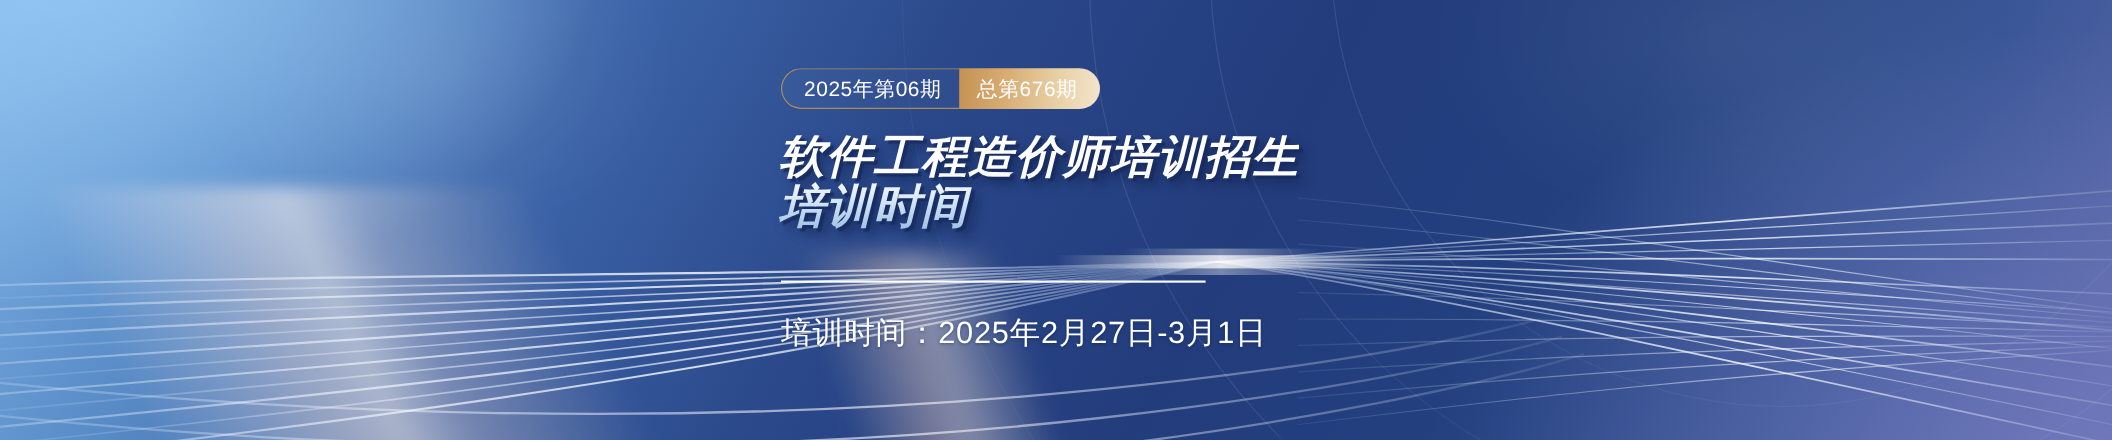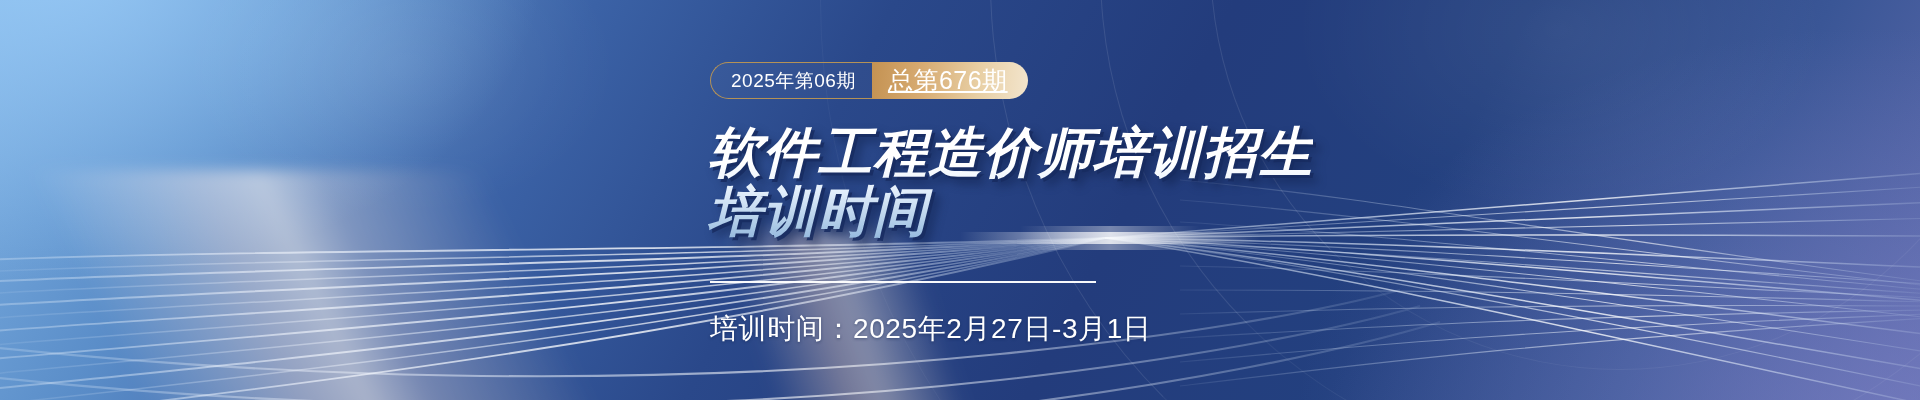--- a/index.html
+++ b/index.html
@@ -84,41 +84,41 @@
     font-size:19px; font-weight:400;
     letter-spacing:.5px;
     white-space:nowrap;
   }
   .badge-total{
     display:flex; align-items:center; justify-content:center;
     padding:0 20px 0 16px;
     border-radius:0 19px 19px 0;
     background:linear-gradient(95deg,#c49252 0%, #d7ab72 32%, #e8cfa4 68%, #f3e5cd 100%);
     color:#ffffff;
-    font-size:25px; font-weight:400;
+    font-size:19px; font-weight:400;
     letter-spacing:.5px;
     white-space:nowrap;
-    text-decoration:underline;
   }
 
   
   .title{
-    font-size:54px;
+    font-size:42px;
     font-weight:800;
     font-style:italic;
     line-height:1.09;
     letter-spacing:1px;
     white-space:nowrap;
     background:linear-gradient(180deg,#ffffff 0%,#ffffff 34%,#e2eefb 58%,#a9c8e6 88%,#92b7dd 100%);
     -webkit-background-clip:text;
     background-clip:text;
     color:transparent;
     -webkit-text-fill-color:transparent;
     filter:drop-shadow(3px 3px 0 rgba(24,44,96,.85)) drop-shadow(5px 5px 5px rgba(12,26,66,.45));
     margin-left:-2px;
+    font-family:Liberation Mono, monospace;
   }
   .title-line{ display:block; }
 
   
   .divider{
     width:386px; height:2px;
     background:#ffffff;
     margin-top:28px;
     margin-bottom:15px;
     opacity:.97;

